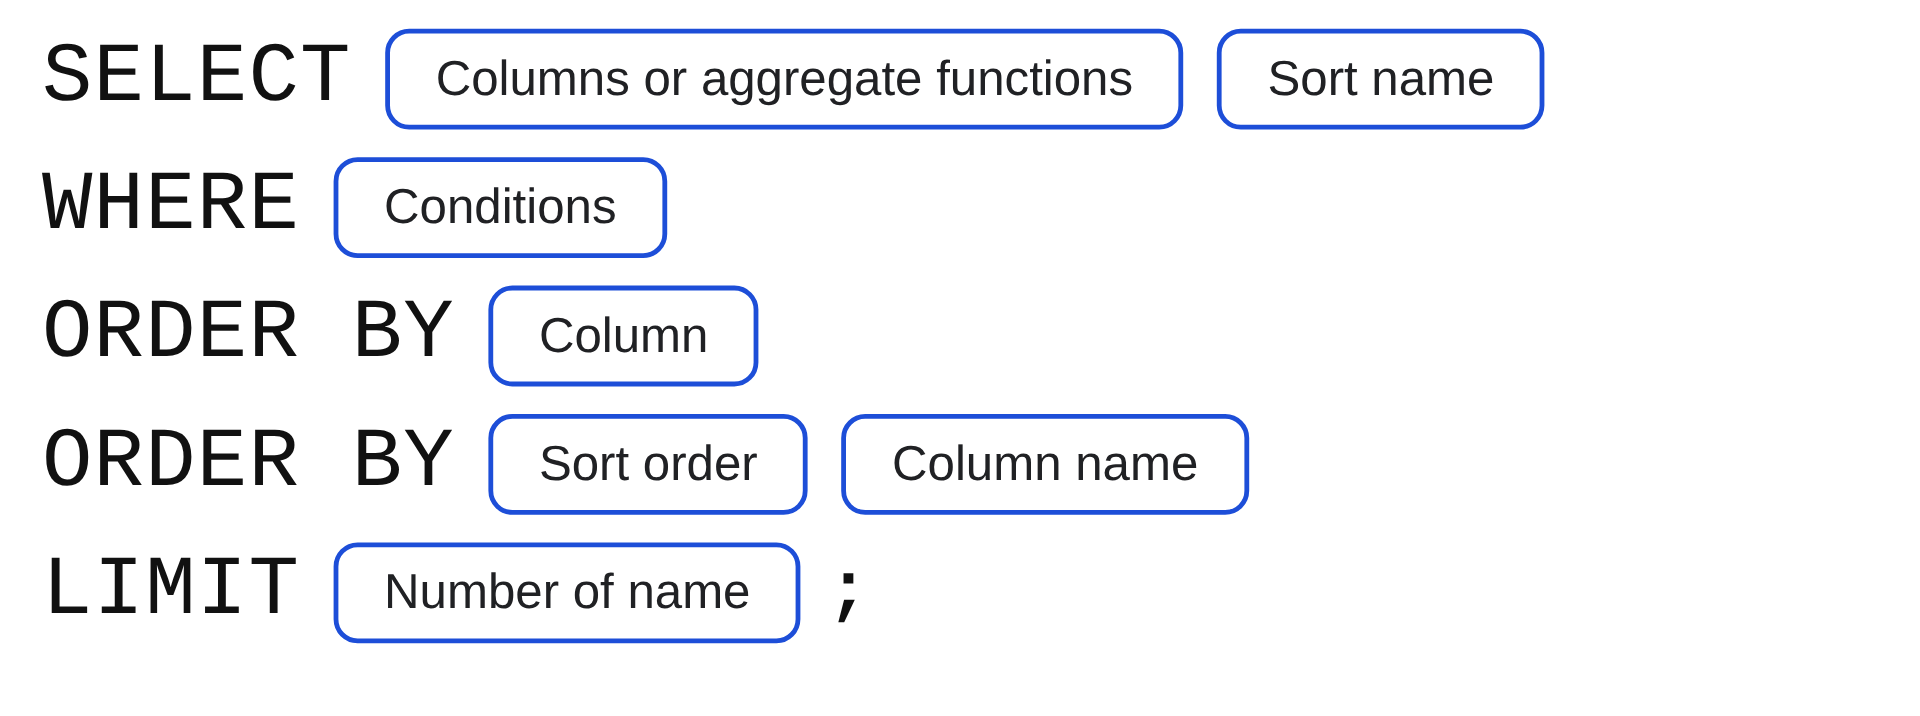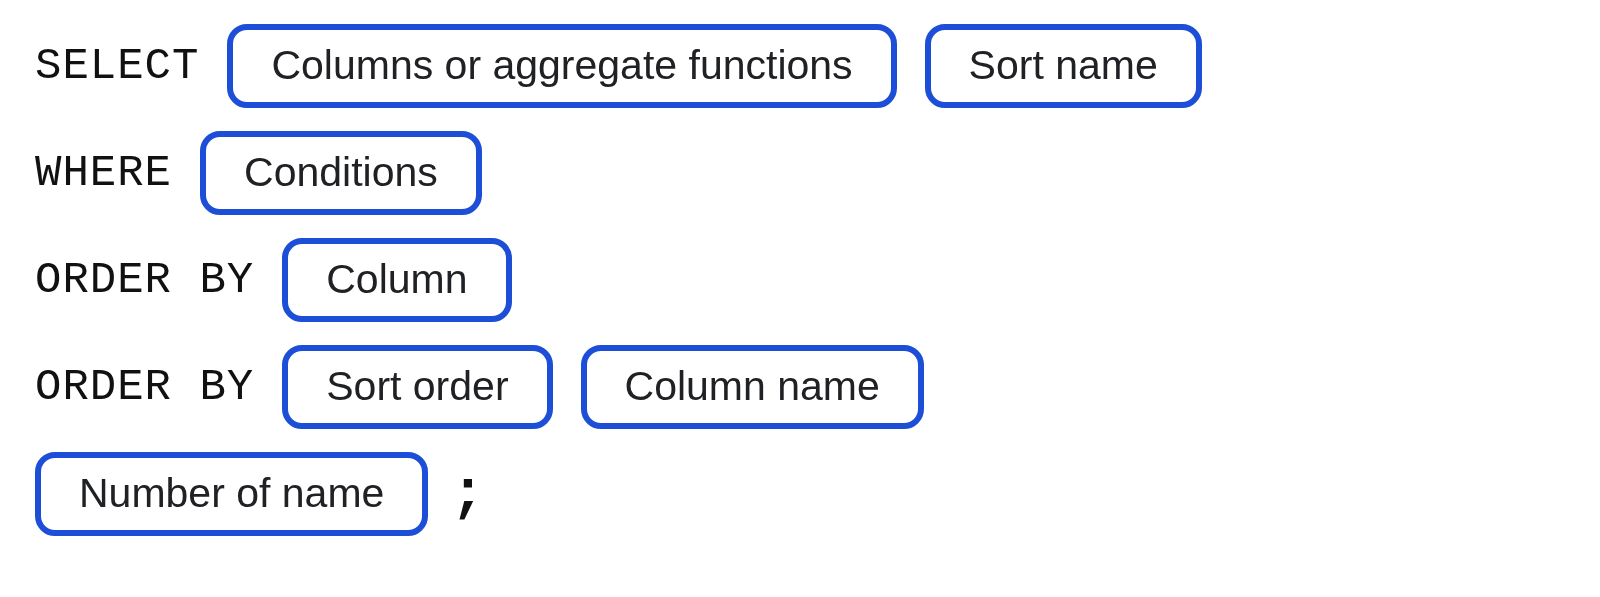--- a/index.html
+++ b/index.html
@@ -18,34 +18,34 @@
     flex-direction: column;
   }
   .row {
     height: 107px;
     display: flex;
     align-items: center;
     gap: 28px;
   }
   .kw {
     font-family: "Liberation Mono", monospace;
-    font-size: 44px;
+    font-size: 70px;
     font-weight: 400;
     color: #111111;
     letter-spacing: 1px;
     white-space: pre;
     line-height: 1;
   }
   .box {
     display: inline-flex;
     align-items: center;
     justify-content: center;
     height: 84px;
     padding: 0 38px;
-    border: 6px solid #1d4ed8;
+    border: 4px solid #1d4ed8;
     border-radius: 20px;
     background: #ffffff;
     font-family: "Liberation Sans", sans-serif;
     font-size: 41px;
     font-weight: 500;
     color: #202124;
     white-space: nowrap;
     line-height: 1;
   }
   .semi {
@@ -78,17 +78,18 @@
     <span class="box">Column</span>
   </div>
 
   <div class="row">
     <span class="kw">ORDER BY</span>
     <span class="box">Sort order</span>
     <span class="box">Column name</span>
   </div>
 
   <div class="row">
+    <span class="kw">LIMIT</span>
     <span class="box">Number of name</span>
     <span class="semi">;</span>
   </div>
 
 </div>
 
 </body></html>

